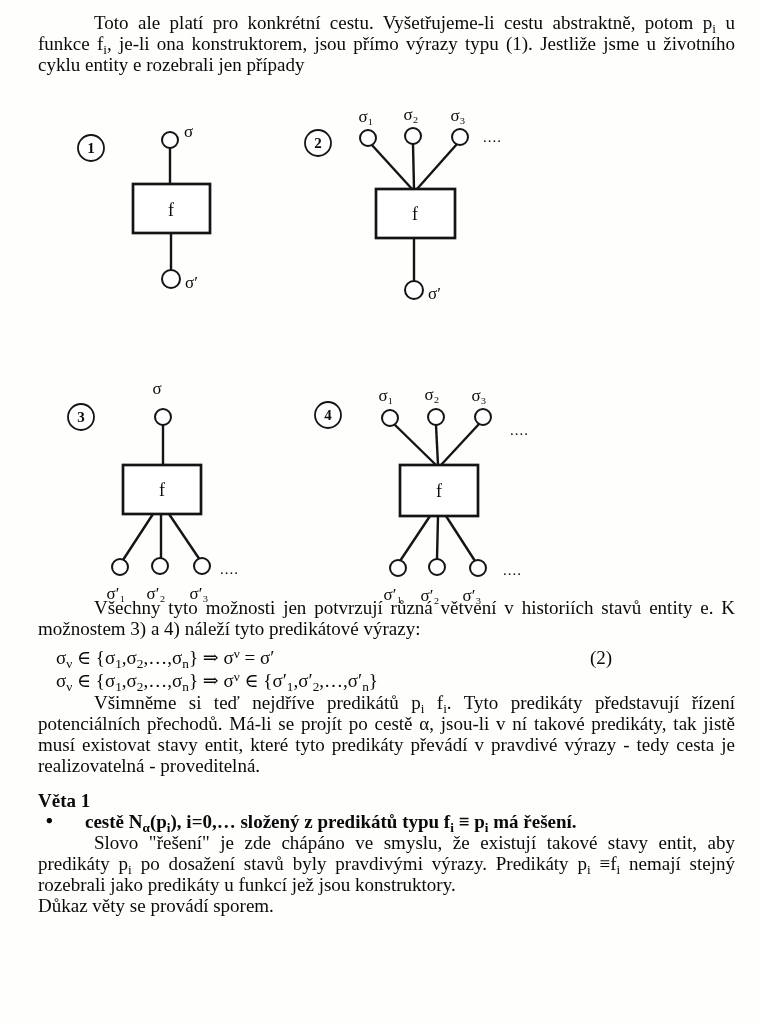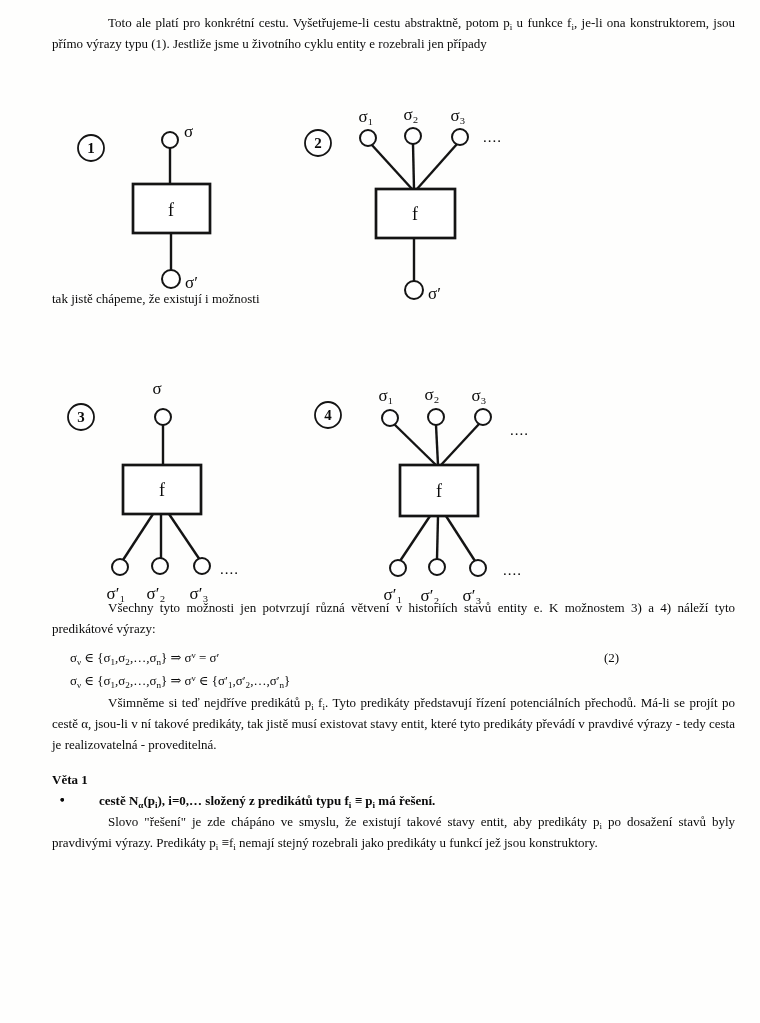--- a/index.html
+++ b/index.html
@@ -5,21 +5,21 @@
   html, body { margin: 0; padding: 0; background: #ffffff; }
   .page {
     position: relative;
     width: 760px;
     height: 1023px;
     background: #fefefd;
     overflow: hidden;
     font-family: "Liberation Serif", "DejaVu Serif", serif;
     color: #0a0a0a;
   }
-  .flow { padding: 12px 25px 0 52px; font-size: 13px; line-height: 21px; }
+  .flow { padding: 12px 25px 0 38px; font-size: 19px; line-height: 21px; }
   p.para { margin: 0; text-align: justify; }
   p.indent { text-indent: 56px; }
   .fig-spacer1 { height: 234px; }
   .fig-spacer2 { height: 288px; }
   sub { font-size: 70%; line-height: 0; position: relative; top: 0.28em; vertical-align: baseline; }
   sup { font-size: 70%; line-height: 0; position: relative; top: -0.45em; vertical-align: baseline; }
   .formula-block { margin: 7px 0 0 18px; line-height: 23px; }
   .formula-line { position: relative; }
   .formula-tag { position: absolute; left: 534px; top: 0; }
   .p-predicates { margin-top: 17px; }
@@ -42,21 +42,20 @@
 </head>
 <body>
 
 <div class="page">
 
   <div class="flow">
     <p class="para indent"><span>Toto ale platí pro konkrétní cestu. Vyšetřujeme-li cestu abstraktně, potom p</span><sub>i</sub><span> u funkce f</span><sub>i</sub><span>, je-li ona konstruktorem, jsou přímo výrazy typu (1). Jestliže jsme u životního cyklu entity e rozebrali jen případy</span></p>
 
     <div class="fig-spacer1"></div>
 
-    <p class="para">tak jistě chápeme, že existují i možnosti</p>
 
     <div class="fig-spacer2"></div>
 
     <p class="para indent">Všechny tyto možnosti jen potvrzují různá větvení v historiích stavů entity e. K možnostem 3) a 4) náleží tyto predikátové výrazy:</p>
 
     <div class="formula-block">
       <div class="formula-line">
         <span><span>σ</span><sub>ν</sub><span> ∈ {σ</span><sub>1</sub><span>,σ</span><sub>2</sub><span>,…,σ</span><sub>n</sub><span>} ⇒ σ</span><sup>ν</sup><span> = σ′</span></span>
         <span class="formula-tag">(2)</span>
       </div>
@@ -72,20 +71,21 @@
       <div class="bullet-row">
         <span class="bullet">•</span>
       </div>
       <div class="bullet-row">
         <span class="bullet">•</span>
         <span><span>cestě N</span><sub>α</sub><span>(p</span><sub>i</sub><span>), i=0,… složený z predikátů typu f</span><sub>i</sub><span> ≡ p</span><sub>i</sub><span> má řešení.</span></span>
       </div>
     </div>
 
     <p class="para indent p-solution"><span>Slovo "řešení" je zde chápáno ve smyslu, že existují takové stavy entit, aby predikáty p</span><sub>i</sub><span> po dosažení stavů byly pravdivými výrazy. Predikáty p</span><sub>i</sub><span> ≡f</span><sub>i</sub><span> nemají stejný rozebrali jako predikáty u funkcí jež jsou konstruktory.</span></p>
+    <p class="para">Důkaz věty se provádí sporem.</p>
   </div>
 
   <svg class="diagram" style="left:56px; top:110px; width:250px; height:210px;" viewBox="56 110 250 210">
     <circle class="badge" cx="91" cy="148" r="13"></circle>
     <text class="badge-num" x="91" y="153">1</text>
     <line x1="170" y1="148" x2="170" y2="184"></line>
     <circle class="node" cx="170" cy="140" r="8"></circle>
     <text class="state-label" x="184" y="137">σ</text>
     <rect class="fbox" x="133" y="184" width="77" height="49"></rect>
     <text class="f-label" x="171" y="216">f</text>

